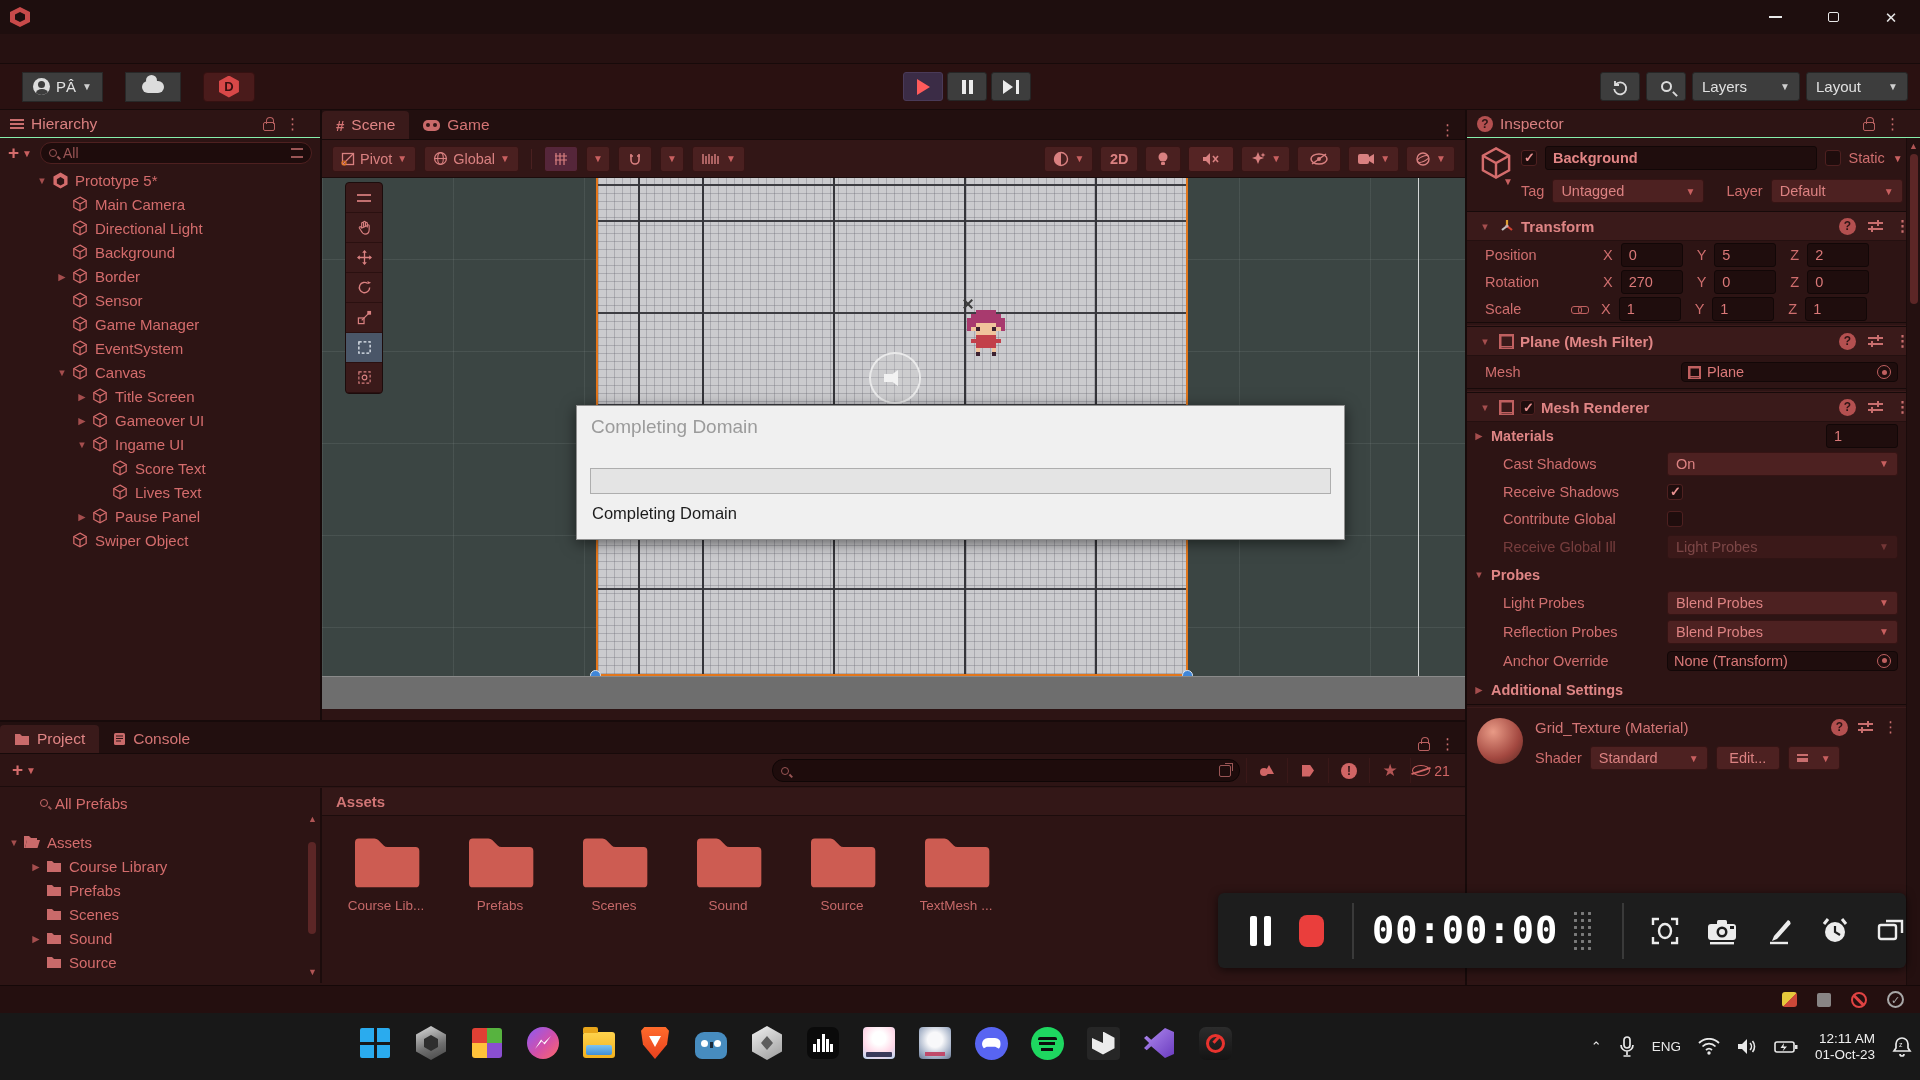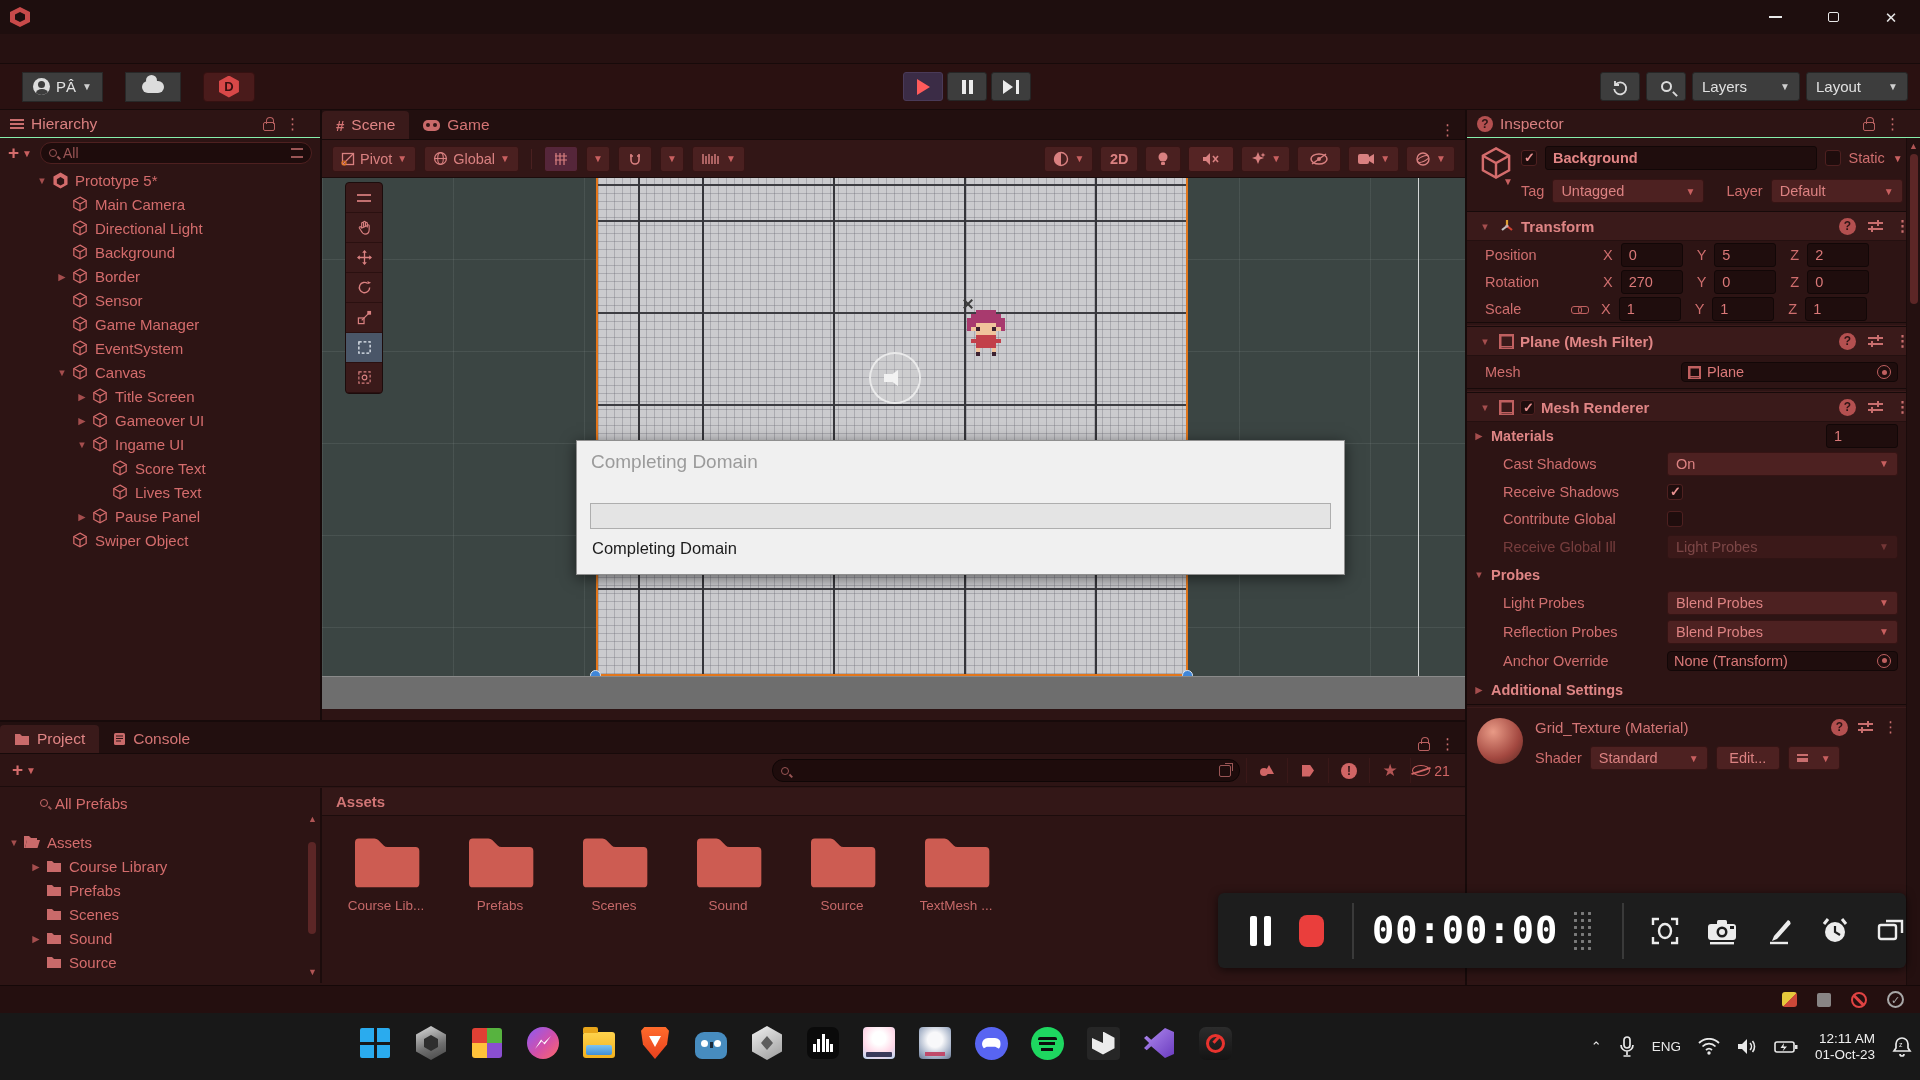--- a/index.html
+++ b/index.html
@@ -95,21 +95,21 @@
   .spk{width:22px;height:16px;position:relative}
   .spk::before{content:"";position:absolute;left:0;top:4px;width:8px;height:8px;background:#f2f2f2}
   .spk::after{content:"";position:absolute;left:3px;top:0;width:0;height:0;border-right:11px solid #f2f2f2;border-top:8px solid transparent;border-bottom:8px solid transparent}
   .sprite{position:absolute;left:645px;top:132px}
   .sprite-marker{position:absolute;left:640px;top:120px;width:12px;height:12px}
   .sprite-marker::before,.sprite-marker::after{content:"";position:absolute;left:5px;top:0;width:2px;height:12px;background:#3a3a3a}
   .sprite-marker::before{transform:rotate(45deg)}
   .sprite-marker::after{transform:rotate(-45deg)}
 
   
-  .dialog{position:absolute;left:576px;top:440px;width:769px;height:135px;background:#f0f0f0;border:1px solid #8f8f8f;box-shadow:0 3px 14px rgba(0,0,0,.55);z-index:50}
+  .dialog{position:absolute;left:576px;top:405px;width:769px;height:135px;background:#f0f0f0;border:1px solid #8f8f8f;box-shadow:0 3px 14px rgba(0,0,0,.55);z-index:50}
   .dlg-title{position:absolute;left:14px;top:10px;font-size:19px;color:#9b9b9b}
   .dlg-bar{position:absolute;left:13px;top:62px;right:13px;height:26px;background:#e4e4e4;border:1px solid #aeaeae}
   .dlg-msg{position:absolute;left:15px;top:98px;font-size:16.5px;color:#1c1c1c}
 
   
   .inspector{position:absolute;left:1465px;top:110px;width:455px;height:875px;background:#2d1414;border-left:2px solid #170a0a;font-size:14.5px;color:#cf6e6e}
   .insp-scroll{position:absolute;right:0;top:28px;width:14px;bottom:0;background:#241010;border-left:1px solid #1a0b0b}
   .insp-scroll .up{position:absolute;top:3px;left:2px;font-size:9px;color:#b05555}
   .insp-scroll .thumb{position:absolute;top:16px;left:3px;width:8px;height:150px;border-radius:4px;background:#5c2626}
   .irow{display:flex;align-items:center;height:27px;padding:0 22px 0 18px;gap:4px}

